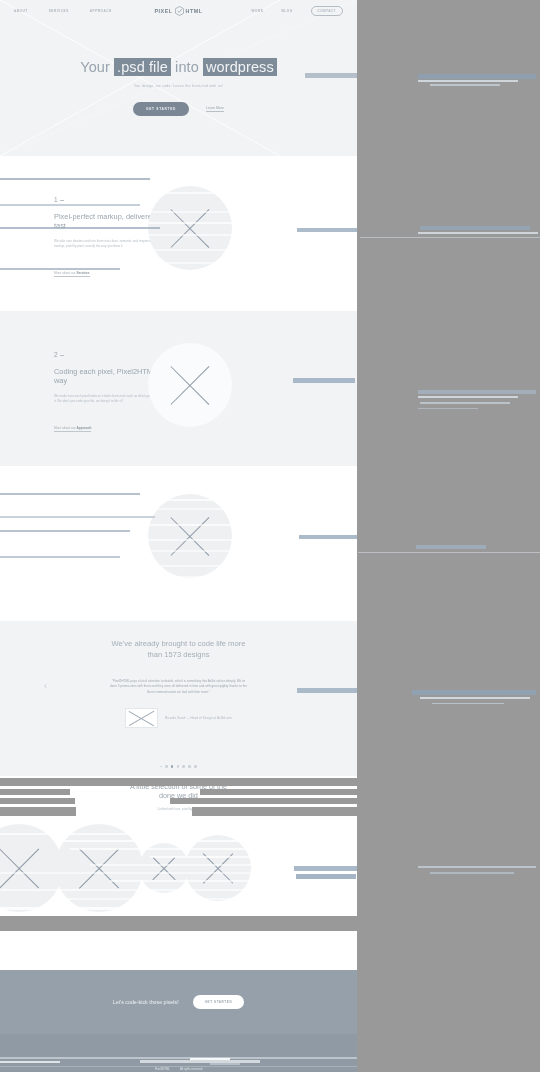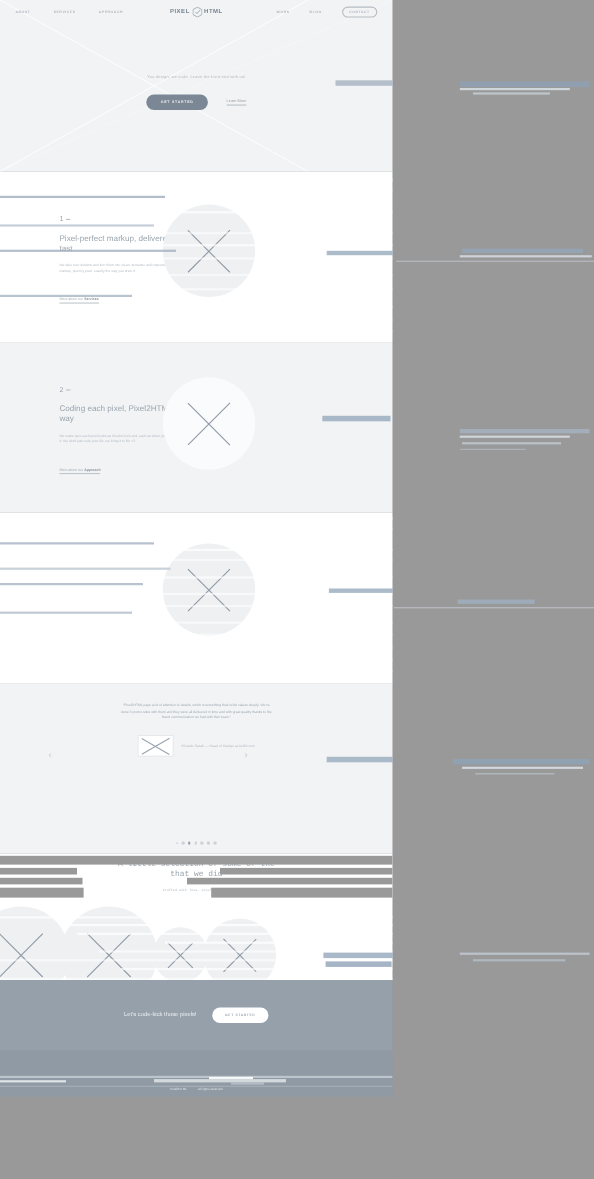--- a/index.html
+++ b/index.html
@@ -128,21 +128,21 @@
   .dots{
     position:absolute;left:0;right:0;bottom:8px;display:flex;justify-content:center;gap:3.2px;
   }
   .dots i{
     width:2.6px;height:2.6px;border-radius:50%;background:#ccd2d7;display:block;
   }
   .dots i.on{background:#9aa4ad;}
   .dots i.sm{width:1.4px;height:1.4px;align-self:center;}
 
   
-  .work{height:115px;background:#ffffff;position:relative;font-family:Liberation Mono, monospace;}
+  .work{height:194px;background:#ffffff;position:relative;}
   .work-head{text-align:center;padding-top:6px;}
   .work-head h2{
     margin:0;font-size:7.2px;line-height:1.3;font-weight:300;color:#9aa5ae;
   }
   .work-head p{margin:6px 0 0;font-size:3.1px;color:#b4bbc2;}
   .thumbs{position:absolute;left:-25px;top:48px;display:flex;align-items:center;gap:0px;}
   .thumbs .circle{position:relative;}
 
   
   .ctastrip{
@@ -207,20 +207,26 @@
       </div>
 
       <div class="nav-right">
         <a href="#">WORK</a>
         <a href="#">BLOG</a>
         <span class="btn-outline">CONTACT</span>
       </div>
     </nav>
 
     <div class="hero-body">
+      <h1 class="hero-title">
+        <span>Your</span>
+        <span class="hl">.psd file</span>
+        <span>into</span>
+        <span class="hl">wordpress</span>
+      </h1>
       <p class="hero-sub">You design, we code. Leave the front-end with us!</p>
       <div class="hero-cta">
         <button class="btn-solid">GET STARTED</button>
         <a class="link-underline" href="#">Learn More</a>
       </div>
     </div>
   </section>
 
   <section class="sec contentsec">
     <div class="txtcol">
@@ -291,20 +297,24 @@
       <div class="gl-band" style="left:0;top:90px;width:120px;height:1.5px;background:#b0bccb;opacity:.8;"></div>
       <div class="gl-band" style="left:0;top:99px;width:357px;height:2px;background:#fff;opacity:.6;"></div>
       <div class="gl-band" style="left:0;top:110px;width:357px;height:2px;background:#fff;opacity:.5;"></div>
       <div class="gl-band" style="left:0;top:122px;width:357px;height:2px;background:#fff;opacity:.6;"></div>
       <div class="gl-band" style="left:0;top:133px;width:357px;height:2px;background:#fff;opacity:.55;"></div>
       <div class="gl-band" style="left:0;top:143px;width:357px;height:2px;background:#fff;opacity:.6;"></div>
     </div>
   </section>
 
   <section class="sec testi">
+    <h2 class="testi-title">
+      <span>We've already brought to code life more</span><br>
+      <span>than 1573 designs</span>
+    </h2>
     <p class="quote">"Pixel2HTML pays a lot of attention to details, which is something that Ax3st values deeply. We've done 3 promo-sites with them and they were all delivered in time and with great quality thanks to the fluent communication we had with their team."</p>
     <div class="author">
       <span class="thumb"></span>
       <span class="meta">Ricardo Sarah — Head of Design at Axl3d.com</span>
     </div>
     <div class="arrow l">‹</div>
     <div class="arrow r">›</div>
     <div class="dots">
       <i class="sm"></i>
       <i></i>
@@ -313,21 +323,21 @@
       <i></i>
       <i></i>
       <i></i>
     </div>
   </section>
 
   <section class="sec work">
     <div class="work-head">
       <h2>
         <span>A little selection of some of the</span><br>
-        <span>that we did</span>
+        <span>done we did</span>
       </h2>
       <p>Crafted with love, pixel by pixel</p>
     </div>
     <div class="thumbs">
       <div class="circle" style="width:88px;height:88px;">
         <span class="xmark"></span>
       </div>
       <div class="circle" style="width:88px;height:88px;margin-left:-8px;">
         <span class="xmark"></span>
       </div>

